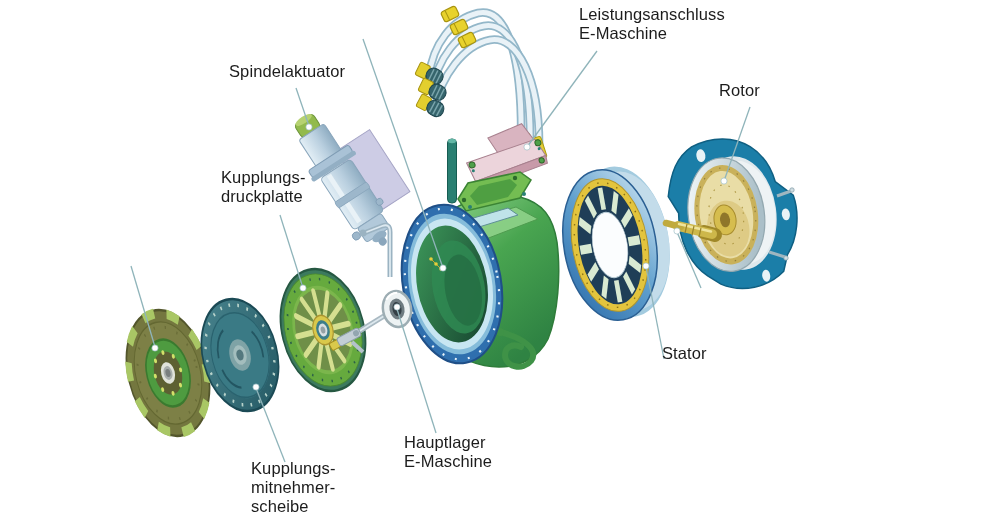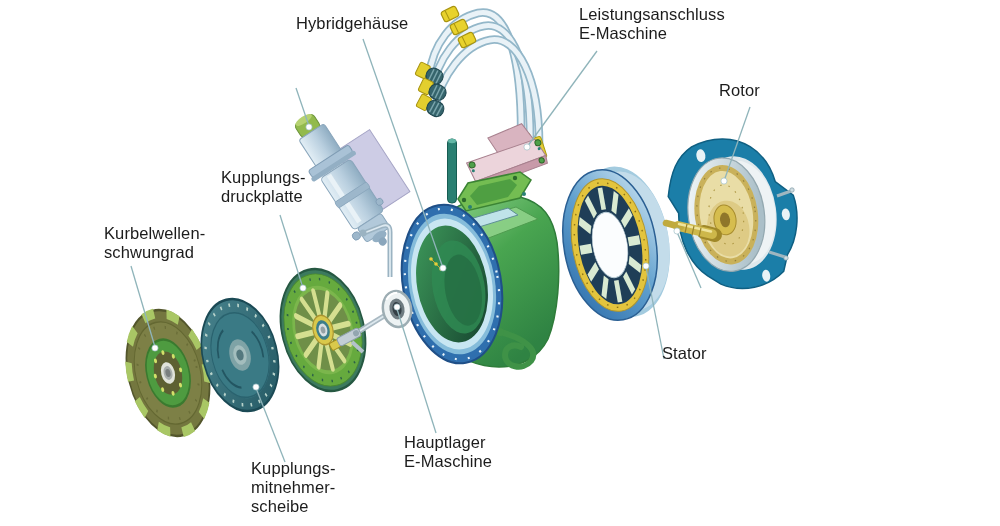--- a/index.html
+++ b/index.html
@@ -340,25 +340,23 @@
     <circle cx="155" cy="348" r="3.1"></circle>
     <circle cx="256" cy="387" r="3.1"></circle>
     <circle cx="397" cy="307" r="3.1"></circle>
     <circle cx="527" cy="147" r="3.1"></circle>
     <circle cx="724" cy="181" r="3.1"></circle>
     <circle cx="677" cy="231" r="3.1"></circle>
     <circle cx="646" cy="266" r="3.1"></circle>
   </g>
 </svg>
 
-  <div class="label" id="lbl-hybridgehaeuse">Hybridgehäuse</div>
+  <div class="label" id="lbl-spindelaktuator">Spindelaktuator</div>
   <div class="label" id="lbl-kupplungsdruckplatte">Kupplungs-
 druckplatte</div>
-  <div class="label" id="lbl-kurbelwellenschwungrad">Kurbelwellen-
-schwungrad</div>
   <div class="label" id="lbl-leistungsanschluss">Leistungsanschluss
 E-Maschine</div>
   <div class="label" id="lbl-rotor">Rotor</div>
   <div class="label" id="lbl-stator">Stator</div>
   <div class="label" id="lbl-hauptlager">Hauptlager
 E-Maschine</div>
   <div class="label" id="lbl-kupplungsmitnehmerscheibe">Kupplungs-
 mitnehmer-
 scheibe</div>
 </div>

